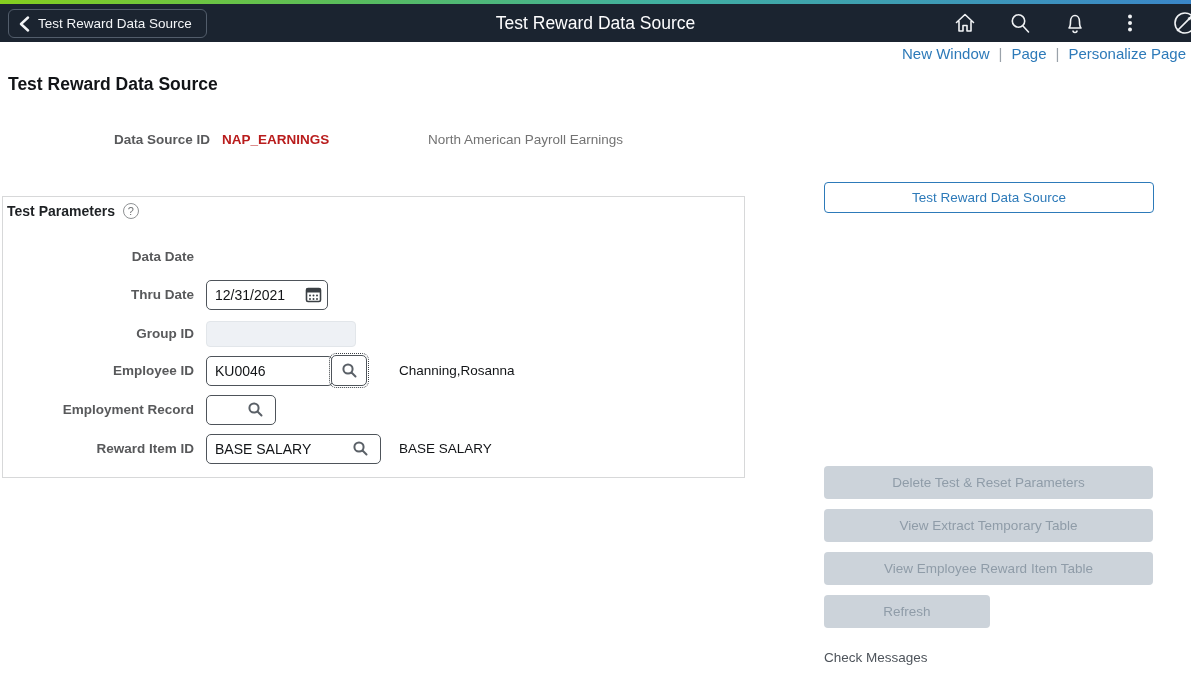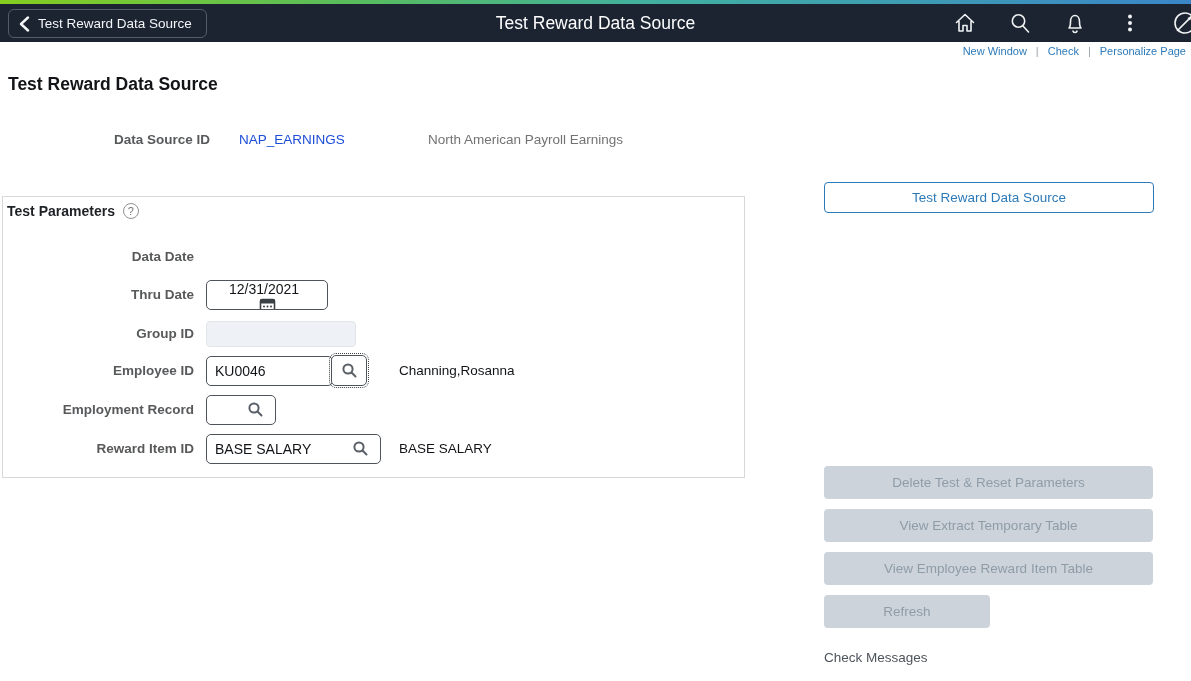--- a/index.html
+++ b/index.html
@@ -15,29 +15,29 @@
     padding:0 14px 0 10px; background:transparent; border:1px solid #525d6b; border-radius:6px;
     color:#f3f5f7; font-size:13.5px; cursor:pointer; font-family:inherit; }
   .banner-title { position:absolute; left:0; right:0; top:4px; height:38px; line-height:38px;
     text-align:center; color:#fdfdfe; font-size:17.5px; pointer-events:none; }
   .banner-icons { position:absolute; right:-7px; top:4px; height:38px; display:flex; align-items:center; gap:29px; }
   .banner-icons .icon-btn { width:26px; height:26px; display:flex; align-items:center; justify-content:center;
     background:transparent; border:none; cursor:pointer; }
   .banner-icons svg { stroke:#f0f2f4; fill:none; stroke-width:1.6; }
 
   
-  .utility { position:absolute; top:45px; right:5px; display:flex; align-items:center; font-size:11px; }
+  .utility { position:absolute; top:45px; right:5px; display:flex; align-items:center; font-size:15px; }
   .utility a { color:#2d7ab9; text-decoration:none; cursor:pointer; }
   .utility .sep { color:#9aa2aa; margin:0 9px; }
 
   
   .page-title { position:absolute; left:8px; top:74px; font-size:17.5px; font-weight:bold; color:#121417; }
   .ds-row { position:absolute; left:0; top:132px; display:flex; align-items:center; font-size:13.5px;padding-left:20px; }
   .ds-label { width:190px; text-align:right; font-weight:bold; color:#58595b; }
-  .ds-value { margin-left:29px; color:#1d4ed8; }
+  .ds-value { margin-left:12px; color:#b91c1c;font-weight:bold; }
   .ds-desc { position:absolute; left:392px; white-space:nowrap; color:#737373;margin-left:36px; }
 
   
   .param-box { position:absolute; left:2px; top:196px; width:743px; height:282px;
     border:1px solid #d7d8d9; background:#fff; }
   .param-title-row { position:absolute; left:4px; top:6px; display:flex; align-items:center; gap:8px; }
   .param-title { font-size:14px; font-weight:bold; color:#1e2124; }
   .help-icon { width:16px; height:16px; border:1px solid #8f9294; border-radius:50%;
     display:flex; align-items:center; justify-content:center; font-size:11px; color:#707375; cursor:pointer; background:#fff; }
 
@@ -120,21 +120,21 @@
           <line x1="5.5" y1="20.5" x2="20.5" y2="5.5" stroke-linecap="round"></line>
           <path d="M20.5 5.5 L15.5 8 L18 10.5 Z" fill="#f0f2f4" stroke="none"></path>
         </svg>
       </button>
     </div>
   </header>
 
   <nav class="utility">
     <a>New Window</a>
     <span class="sep">|</span>
-    <a>Check</a>
+    <a>Page</a>
     <span class="sep">|</span>
     <a>Personalize Page</a>
   </nav>
 
   <h1 class="page-title">Test Reward Data Source</h1>
 
   <div class="ds-row">
     <span class="ds-label">Data Source ID</span>
     <span class="ds-value">NAP_EARNINGS</span>
     <span class="ds-desc">North American Payroll Earnings</span>
@@ -146,21 +146,21 @@
       <span class="help-icon">?</span>
     </div>
 
     <div class="field-row" style="top:44px;">
       <span class="field-label">Data Date</span>
     </div>
 
     <div class="field-row" style="top:82px;">
       <span class="field-label">Thru Date</span>
       <div class="field-ctl">
-        <div class="txtwrap" style="width:122px;flex-direction:column;">
+        <div class="txtwrap" style="width:122px;">
           <input style="width: 92px;" value="12/31/2021">
           <button class="cal-btn">
             <svg width="17" height="17" viewBox="0 0 17 17">
               <rect x="1.5" y="2.5" width="14" height="13" rx="1.5" fill="none" stroke="#3b4045" stroke-width="1.6"></rect>
               <rect x="1.5" y="2.5" width="14" height="4" fill="#3b4045"></rect>
               <circle cx="5" cy="9.5" r="1" fill="#3b4045"></circle>
                 <circle cx="8.5" cy="9.5" r="1" fill="#3b4045"></circle>
                 <circle cx="12" cy="9.5" r="1" fill="#3b4045"></circle>
               <circle cx="5" cy="13" r="1" fill="#3b4045"></circle>
                 <circle cx="8.5" cy="13" r="1" fill="#3b4045"></circle>

